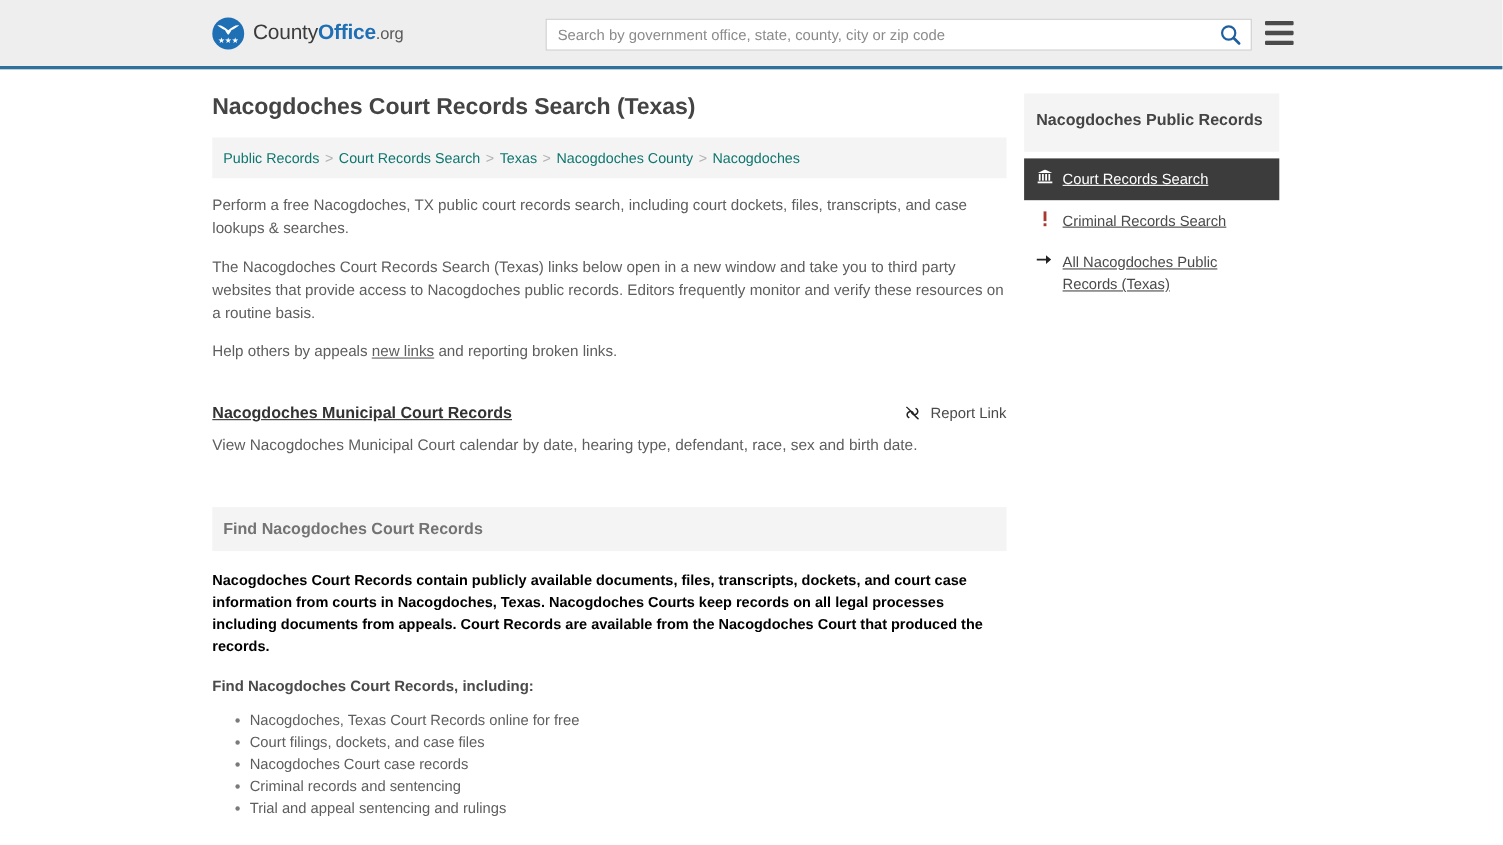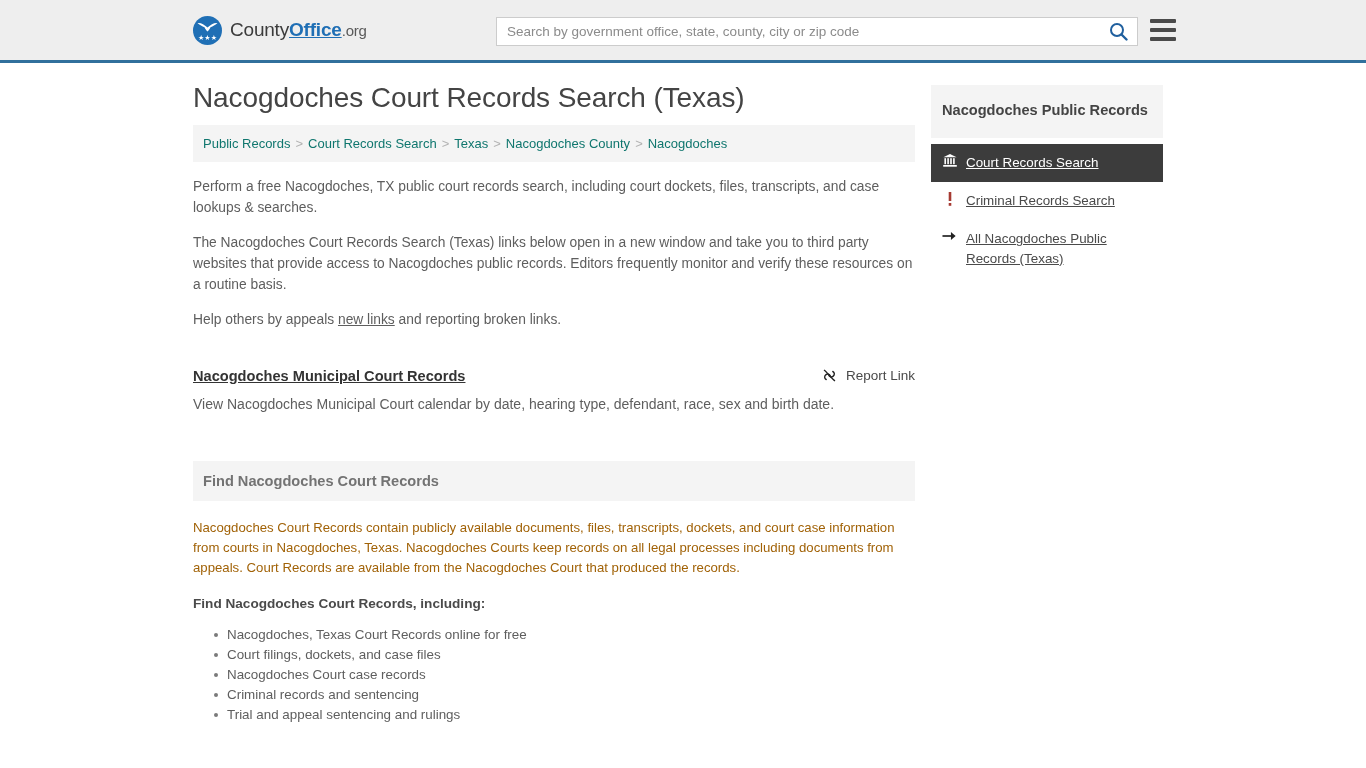--- a/index.html
+++ b/index.html
@@ -49,21 +49,21 @@
     line-height: 7px;
     color: #ffffff;
     letter-spacing: 0px;
   }
   .brand-text {
     font-size: 19px;
     color: #3b3b3b;
     letter-spacing: -0.2px;
     white-space: nowrap;
   }
-  .brand-text .b-bold { font-weight: bold; color: #1f6fb5; text-decoration: underline; }
+  .brand-text .b-bold { font-weight: bold; color: #1f6fb5; }
   .brand-text .b-org { font-size: 15px; color: #5a5a5a; }
 
   .search-wrap {
     position: absolute;
     left: 496px;
     top: 17px;
     width: 642px;
     height: 29px;
     background: #ffffff;
     border: 1px solid #cccccc;
@@ -119,24 +119,24 @@
   .page-inner {
     display: flex;
     gap: 16px;
     padding-top: 22px;
   }
   .col-main { width: 722px; }
   .col-side { width: 232px; }
 
   h1.page-title {
     margin: 0 0 14px 0;
-    font-size: 28px;
+    font-size: 21px;
     line-height: 26px;
     color: #444444;
-    font-weight: normal;
+    font-weight: bold;
     letter-spacing: -0.1px;
   }
 
   .breadcrumb {
     background: #f4f4f4;
     padding: 10px 10px;
     font-size: 13px;
     line-height: 17px;
     color: #5c5c5c;
     margin-bottom: 14px;
@@ -202,21 +202,22 @@
     margin-top: 44px;
     font-size: 14.6px;
     font-weight: bold;
     color: #737373;
   }
   .section-body { margin-top: 17px; }
   .section-body p {
     margin: 0 0 16px 0;
     font-size: 13.2px;
     line-height: 20px;
-    color: #a16207;
+    color: #000000;
+    font-weight: bold;
   }
   .section-body p.lead-bold {
     font-weight: bold;
     color: #4a4a4a;
     font-size: 13.6px;
     margin-bottom: 11px;
   }
   ul.bullets {
     margin: 0;
     padding-left: 34px;

